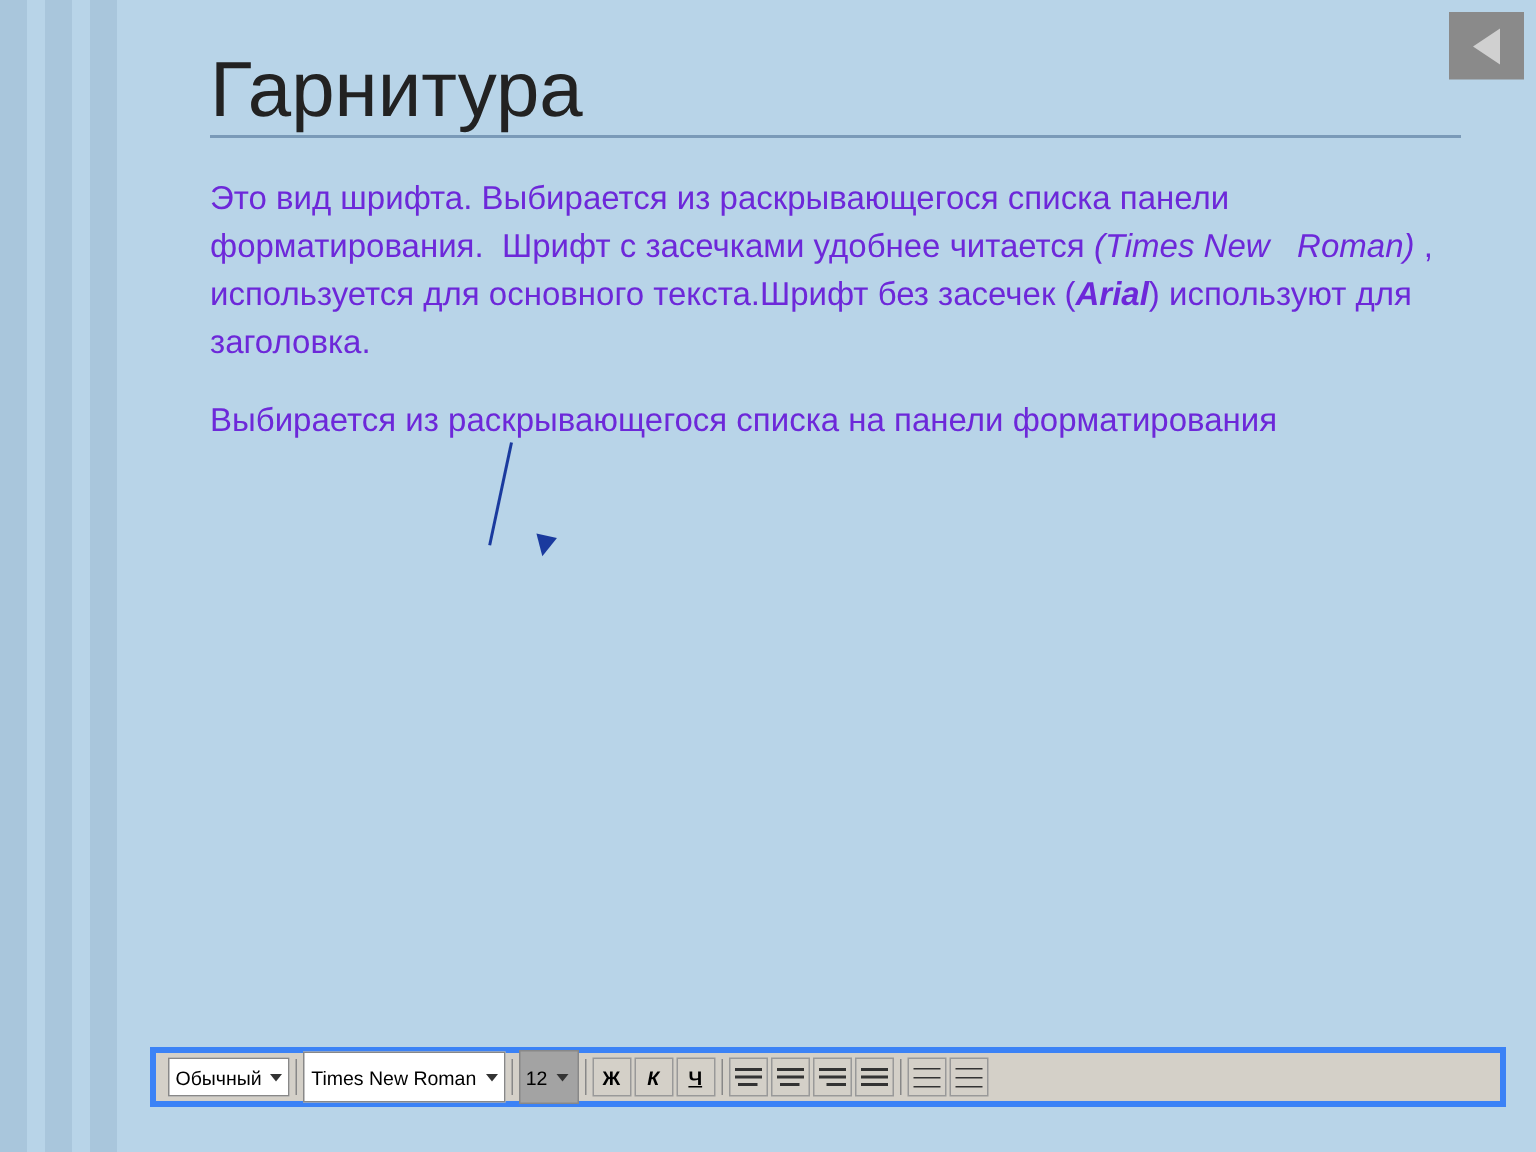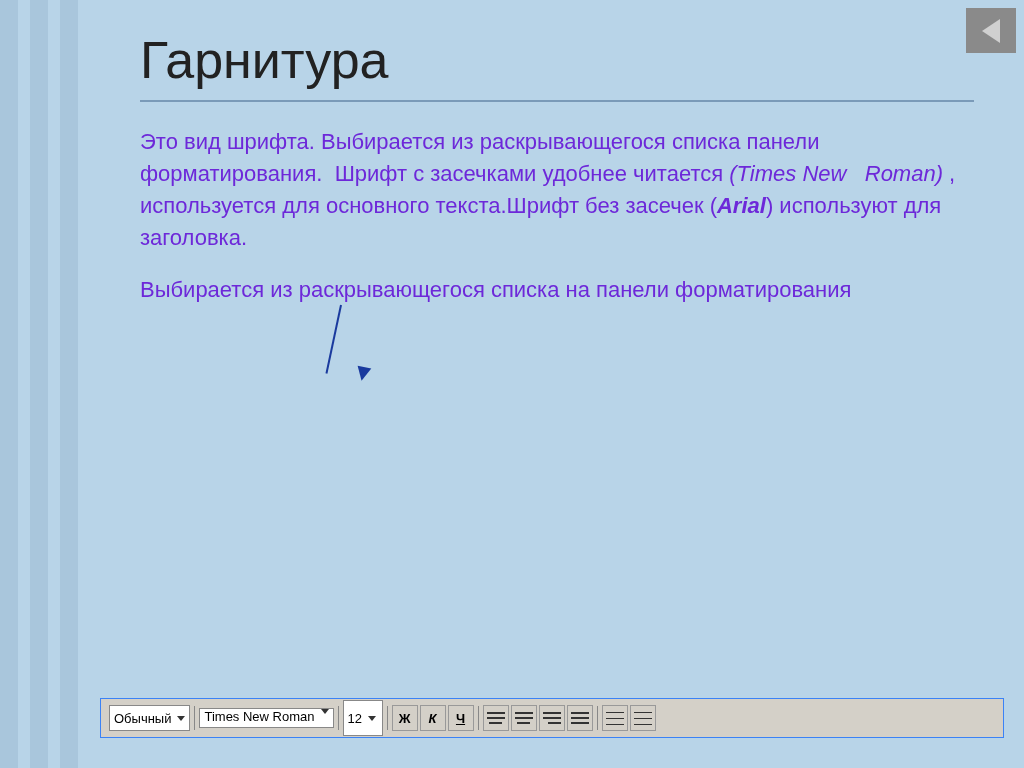--- a/index.html
+++ b/index.html
@@ -66,21 +66,20 @@
       bottom: 0;
       padding: 30px 50px 20px 40px;
     }
 
     
     .title {
       font-family: Arial, sans-serif;
       font-size: 52px;
       font-weight: normal;
       color: #222;
-      margin-bottom: 10px;
     }
 
     
     .separator {
       width: 100%;
       height: 2px;
       background: #7a9ab8;
       margin-bottom: 24px;
     }
 
@@ -138,21 +137,21 @@
       transform: rotate(12deg);
     }
 
     
     .toolbar {
       position: absolute;
       bottom: 30px;
       left: 100px;
       right: 20px;
       background: #d4d0c8;
-      border: 1px solid #3b82f6;
+      border: 4px solid #3b82f6;
       display: flex;
       align-items: center;
       padding: 4px 8px;
       gap: 2px;
       height: 40px;
       margin-top: 20px;
     }
 
     .toolbar-select {
       background: white;
@@ -216,31 +215,31 @@
       height: 2px;
       background: #333;
       width: 100%;
     }
 
     .align-line.short { width: 70%; }
 
     .toolbar-font-select {
       background: white;
       border: 1px solid #888;
-      height: 20px;
-      display: flex;
-      align-items: flex-start;
+      height: 34px;
+      display: flex;
+      align-items: center;
       padding: 0 4px;
       font-size: 13px;
       gap: 4px;
       min-width: 130px;
     }
 
     .toolbar-size-select {
-      background: #ffffff;
+      background: #a3a3a3;
       border: 1px solid #888;
       height: 26px;
       display: flex;
       align-items: center;
       padding: 17px 4px;
       font-size: 13px;
       gap: 4px;
       min-width: 40px;
     }
   </style>

